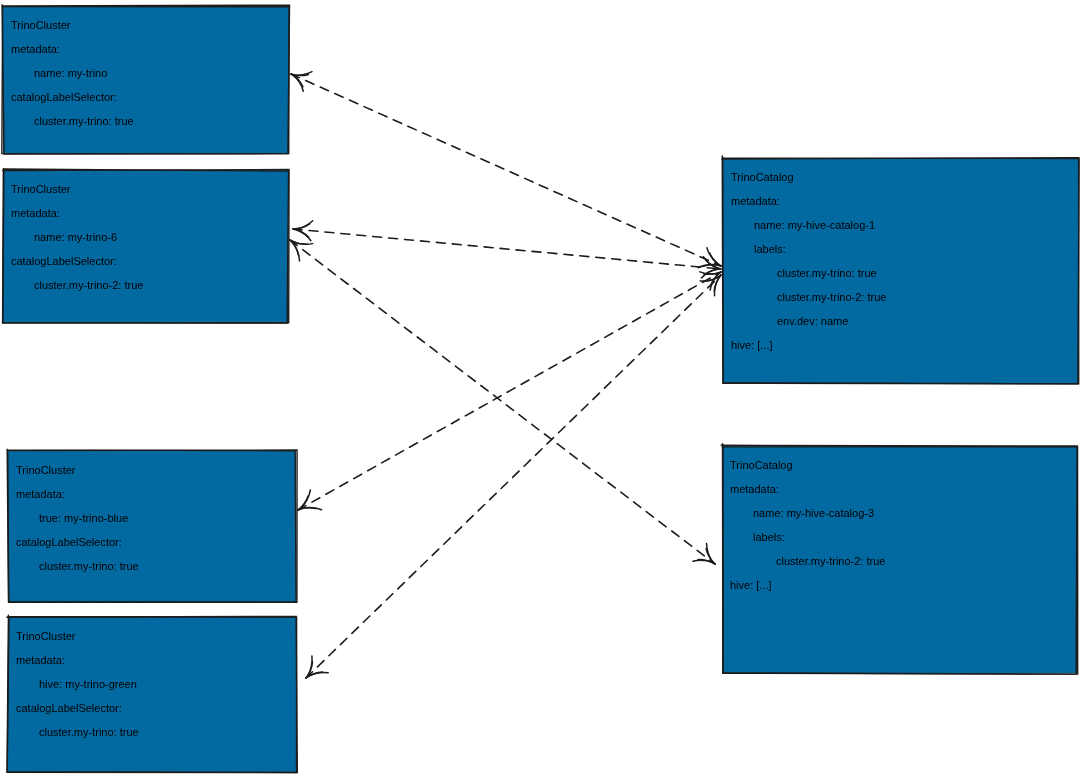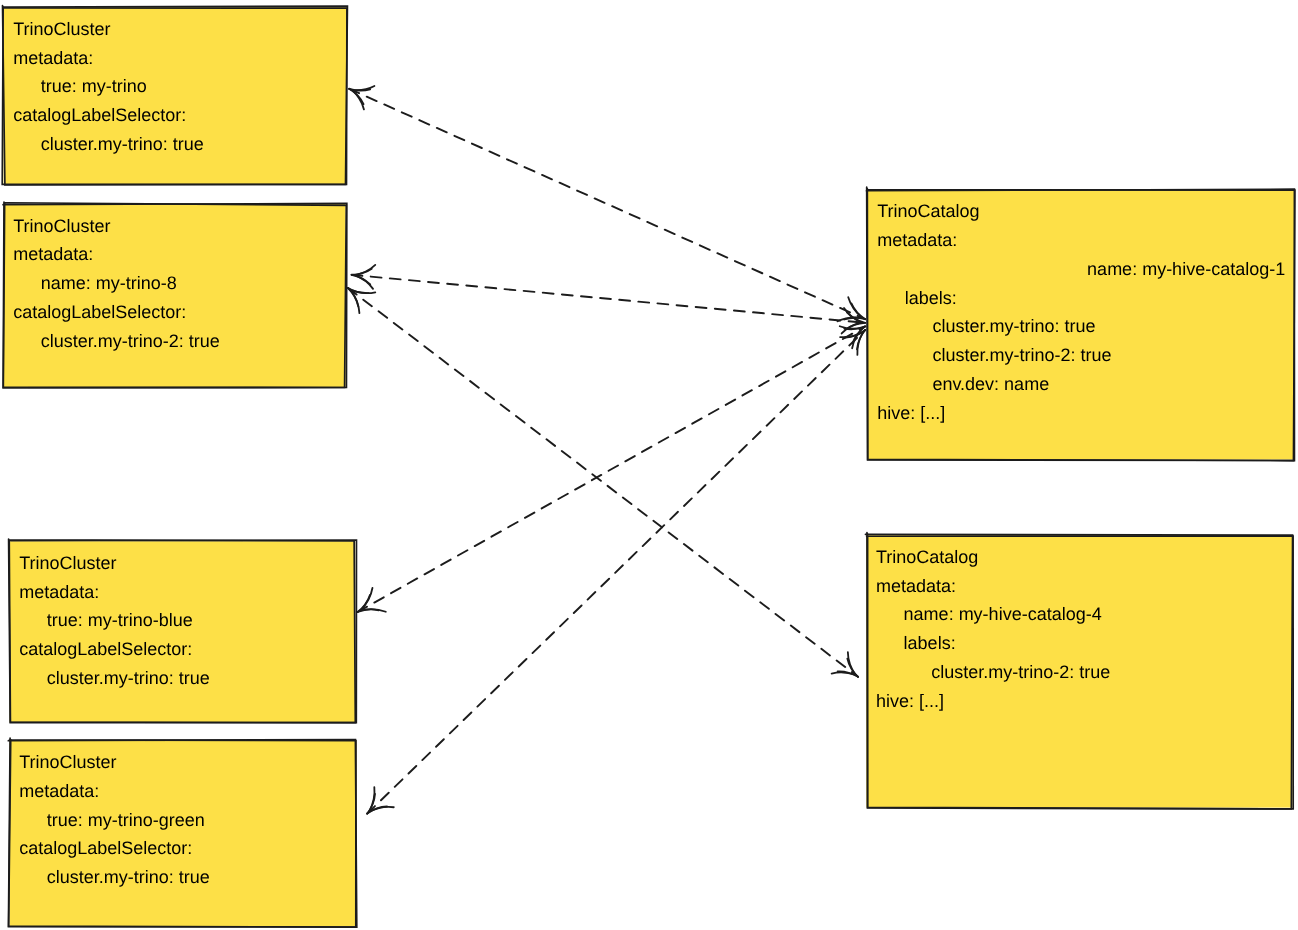--- a/index.html
+++ b/index.html
@@ -11,23 +11,23 @@
     position: relative;
     width: 1082px;
     height: 775px;
     background: #ffffff;
     overflow: hidden;
     font-family: "Liberation Sans", "DejaVu Sans", sans-serif;
   }
   .node {
     position: absolute;
     box-sizing: border-box;
-    background: #fde047;
+    background: #0369a1;
     color: #000000;
-    font-size: 15px;
+    font-size: 11px;
     line-height: 24px;
     padding: 7px 8px;
     z-index: 1;
   }
   .node .line {
     white-space: pre;
     overflow: hidden;
   }
   svg.layer {
     position: absolute;
@@ -37,59 +37,59 @@
     pointer-events: none;
   }
 </style>
 </head>
 <body>
 
 <div class="canvas" id="canvas">
     <div class="node" style="left: 3px; top: 6px; width: 286px; height: 148px;">
       <div class="line" style="padding-left: 0px;">TrinoCluster</div>
       <div class="line" style="padding-left: 0px;">metadata:</div>
-      <div class="line" style="padding-left: 23px;">true: my-trino</div>
+      <div class="line" style="padding-left: 23px;">name: my-trino</div>
       <div class="line" style="padding-left: 0px;">catalogLabelSelector:</div>
       <div class="line" style="padding-left: 23px;">cluster.my-trino: true</div>
     </div>
     <div class="node" style="left: 3px; top: 170px; width: 285px; height: 153px;">
       <div class="line" style="padding-left: 0px;">TrinoCluster</div>
       <div class="line" style="padding-left: 0px;">metadata:</div>
-      <div class="line" style="padding-left: 23px;">name: my-trino-8</div>
+      <div class="line" style="padding-left: 23px;">name: my-trino-6</div>
       <div class="line" style="padding-left: 0px;">catalogLabelSelector:</div>
       <div class="line" style="padding-left: 23px;">cluster.my-trino-2: true</div>
     </div>
     <div class="node" style="left: 8px; top: 451px; width: 288px; height: 151px;">
       <div class="line" style="padding-left: 0px;">TrinoCluster</div>
       <div class="line" style="padding-left: 0px;">metadata:</div>
       <div class="line" style="padding-left: 23px;">true: my-trino-blue</div>
       <div class="line" style="padding-left: 0px;">catalogLabelSelector:</div>
       <div class="line" style="padding-left: 23px;">cluster.my-trino: true</div>
     </div>
     <div class="node" style="left: 8px; top: 617px; width: 289px; height: 155px;">
       <div class="line" style="padding-left: 0px;">TrinoCluster</div>
       <div class="line" style="padding-left: 0px;">metadata:</div>
-      <div class="line" style="padding-left: 23px;">true: my-trino-green</div>
+      <div class="line" style="padding-left: 23px;">hive: my-trino-green</div>
       <div class="line" style="padding-left: 0px;">catalogLabelSelector:</div>
       <div class="line" style="padding-left: 23px;">cluster.my-trino: true</div>
     </div>
     <div class="node" style="left: 723px; top: 158px; width: 356px; height: 225px;">
       <div class="line" style="padding-left: 0px;">TrinoCatalog</div>
       <div class="line" style="padding-left: 0px;">metadata:</div>
-      <div class="line" style="padding-left: 23px; text-align: right;">name: my-hive-catalog-1</div>
+      <div class="line" style="padding-left: 23px;">name: my-hive-catalog-1</div>
       <div class="line" style="padding-left: 23px;">labels:</div>
       <div class="line" style="padding-left: 46px;">cluster.my-trino: true</div>
       <div class="line" style="padding-left: 46px;">cluster.my-trino-2: true</div>
       <div class="line" style="padding-left: 46px;">env.dev: name</div>
       <div class="line" style="padding-left: 0px;">hive: [...]</div>
     </div>
     <div class="node" style="left: 722px; top: 446px; width: 355px; height: 227px;">
       <div class="line" style="padding-left: 0px;">TrinoCatalog</div>
       <div class="line" style="padding-left: 0px;">metadata:</div>
-      <div class="line" style="padding-left: 23px;">name: my-hive-catalog-4</div>
+      <div class="line" style="padding-left: 23px;">name: my-hive-catalog-3</div>
       <div class="line" style="padding-left: 23px;">labels:</div>
       <div class="line" style="padding-left: 46px;">cluster.my-trino-2: true</div>
       <div class="line" style="padding-left: 0px;">hive: [...]</div>
     </div>
     <svg class="layer" width="1082" height="775">
       <g>
         <path d="M 2.378654770553112,5.8985180536285045 L 289.52977912090716,5.157791171036661 L 287.9155329324305,153.62091702241452 L 4.0732976395636795,154.12005786877126 L 2.090579608082771,4.588707109726966" fill="none" stroke="#1c1c1c" stroke-width="1.4" stroke-linecap="round"></path>
         <path d="M 3.7898023081943393,6.653610317409038 L 289.0801484147087,6.806556090340019 L 288.7428363537416,153.64827484861016 L 1.8589459659531713,153.60054133720695 L 2.6358775494620206,5.844581404328347" fill="none" stroke="#1c1c1c" stroke-width="1.4" stroke-linecap="round"></path>
       </g>
       <g>

